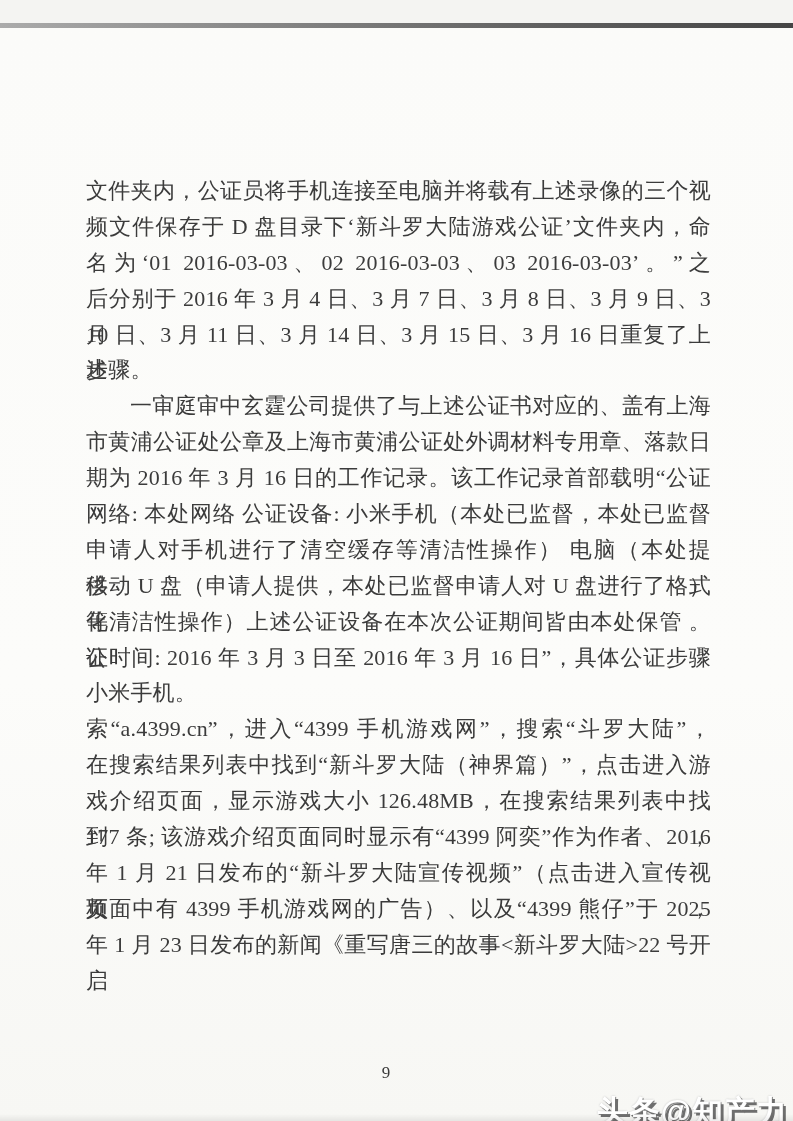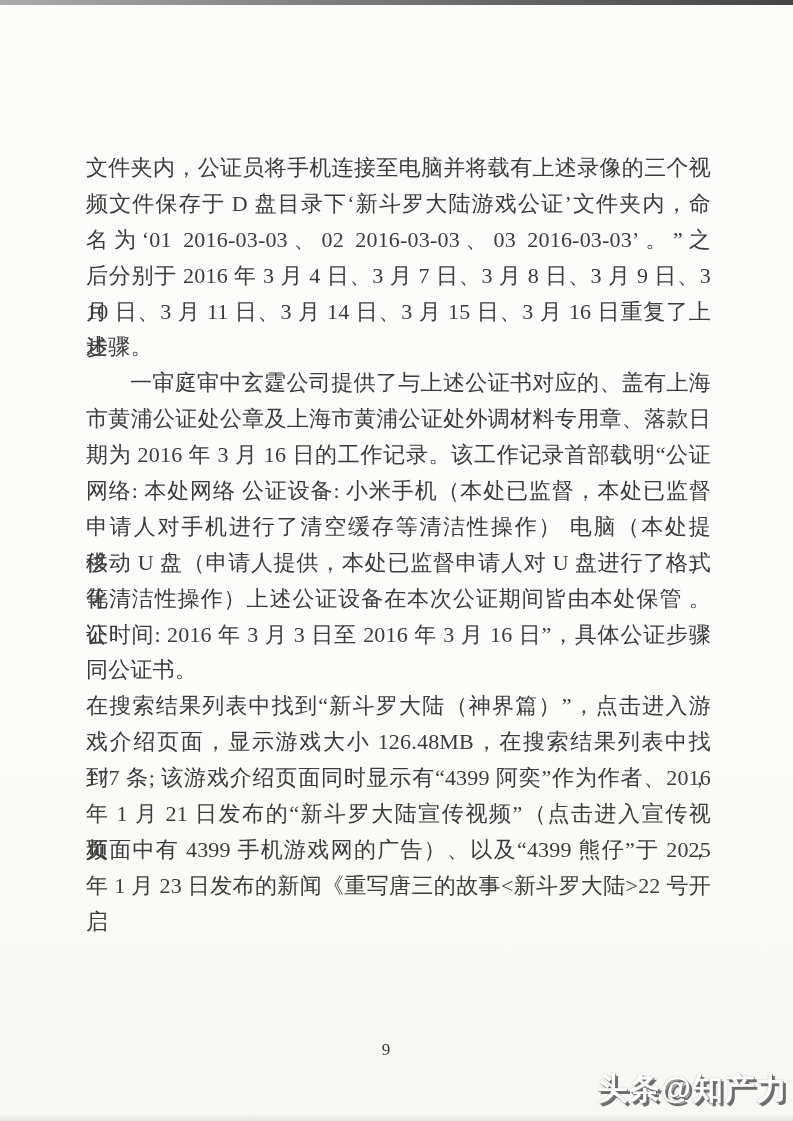--- a/index.html
+++ b/index.html
@@ -11,20 +11,21 @@
     height: 1121px;
     position: relative;
     overflow: hidden;
     background: #f4f4f2;
     font-family: "Liberation Serif", "DejaVu Serif", serif;
   }
   .page {
     position: absolute;
     inset: 0;
     background: linear-gradient(180deg, #fbfbf9 0%, #fcfcfa 60%, #f7f7f4 100%);
+    margin-top: 23px;
   }
   .top-edge {
     position: absolute;
     top: 0; left: 0; right: 0;
     height: 5px;
     background: linear-gradient(to right, #ababab 0%, #8a8a8a 30%, #5f5f5f 70%, #454545 100%);
   }
   .bottom-edge {
     position: absolute;
     bottom: 0; left: 0; right: 0;
@@ -94,21 +95,22 @@
     <div class="ln j">10 日、3 月 11 日、3 月 14 日、3 月 15 日、3 月 16 日重复了上述</div>
     <div class="ln end">步骤。</div>
     <div class="ln j indent">一审庭审中玄霆公司提供了与上述公证书对应的、盖有上海</div>
     <div class="ln j">市黄浦公证处公章及上海市黄浦公证处外调材料专用章、落款日</div>
     <div class="ln j">期为 2016 年 3 月 16 日的工作记录。该工作记录首部载明“公证</div>
     <div class="ln j">网络: 本处网络 公证设备: 小米手机（本处已监督，本处已监督</div>
     <div class="ln j">申请人对手机进行了清空缓存等清洁性操作） 电脑（本处提供）</div>
     <div class="ln j">移动 U 盘（申请人提供，本处已监督申请人对 U 盘进行了格式化</div>
     <div class="ln j">等清洁性操作）上述公证设备在本次公证期间皆由本处保管 。公</div>
     <div class="ln j">证时间: 2016 年 3 月 3 日至 2016 年 3 月 16 日”，具体公证步骤</div>
-    <div class="ln end">同公证书。</div>
+    <div class="ln end">小米手机。</div>
+    <div class="ln j">索“a.4399.cn”，进入“4399 手机游戏网”，搜索“斗罗大陆”，</div>
     <div class="ln j">在搜索结果列表中找到“新斗罗大陆（神界篇）”，点击进入游</div>
     <div class="ln j">戏介绍页面，显示游戏大小 126.48MB，在搜索结果列表中找到，</div>
     <div class="ln j">177 条; 该游戏介绍页面同时显示有“4399 阿奕”作为作者、2016</div>
     <div class="ln j">年 1 月 21 日发布的“新斗罗大陆宣传视频”（点击进入宣传视频，</div>
     <div class="ln j">页面中有 4399 手机游戏网的广告）、以及“4399 熊仔”于 2025</div>
     <div class="ln j">年 1 月 23 日发布的新闻《重写唐三的故事&lt;新斗罗大陆&gt;22 号开启</div>
   </div>
 
   <div class="pageno">9</div>
 

